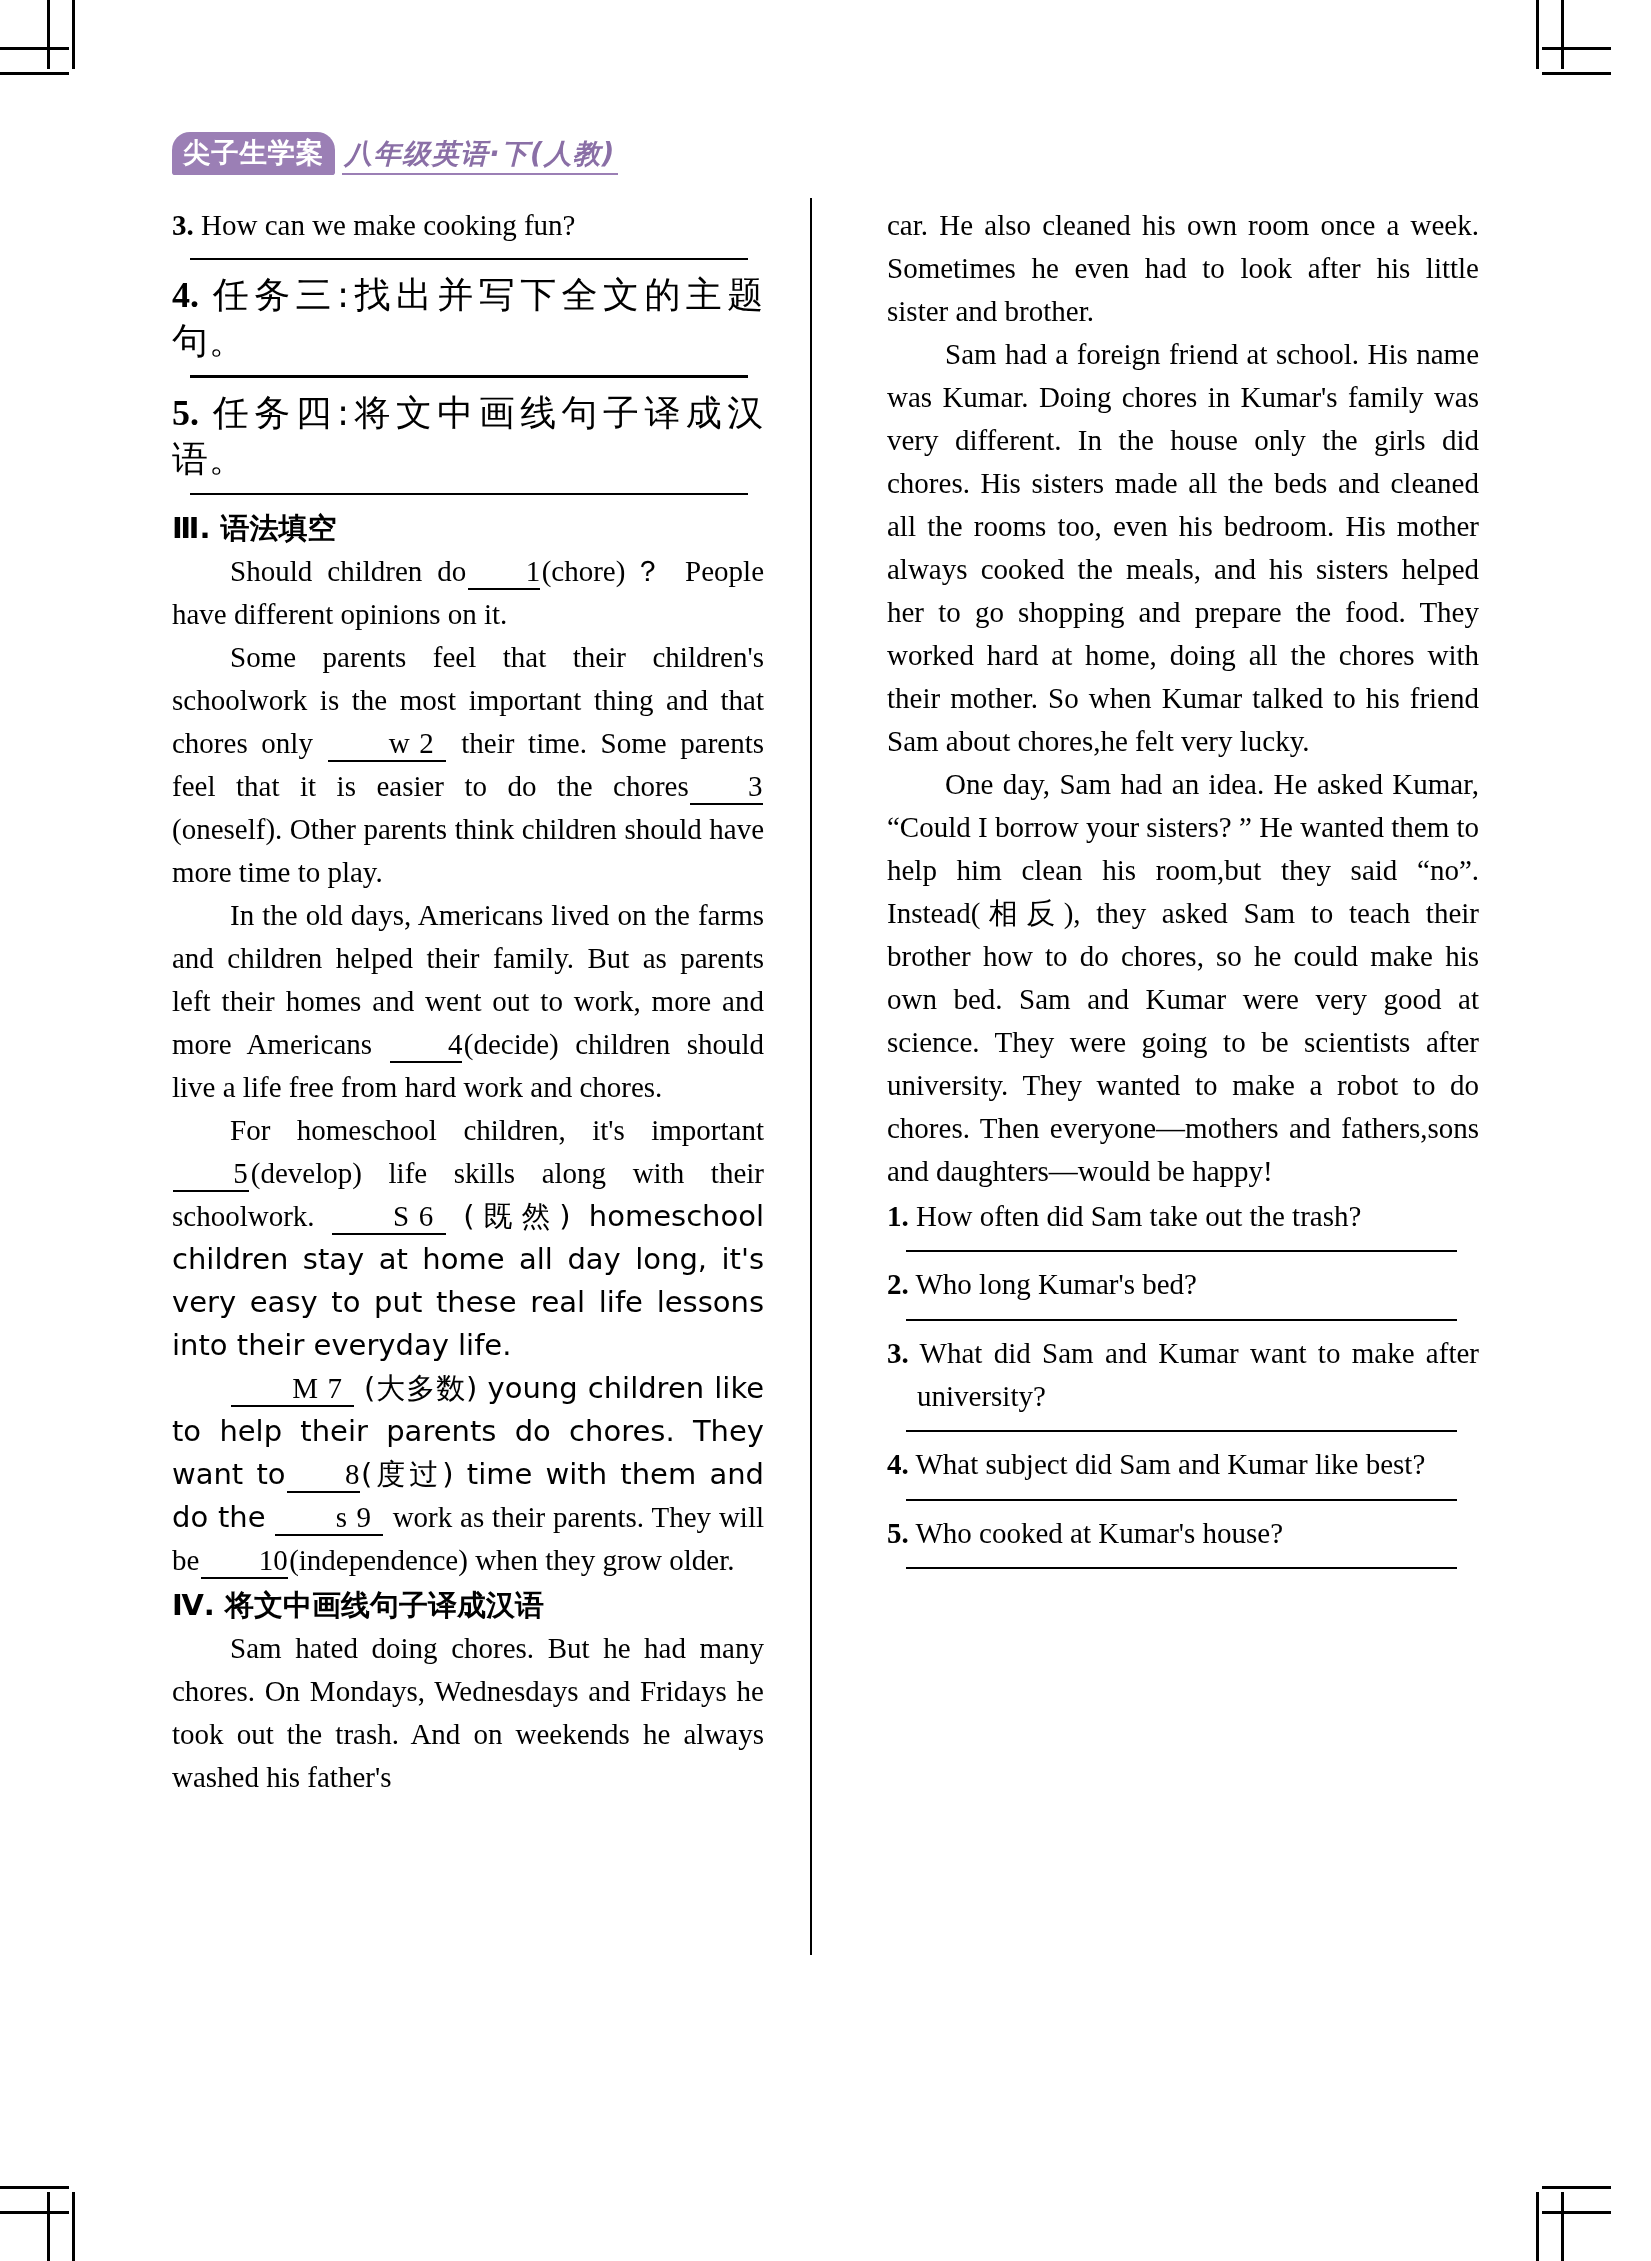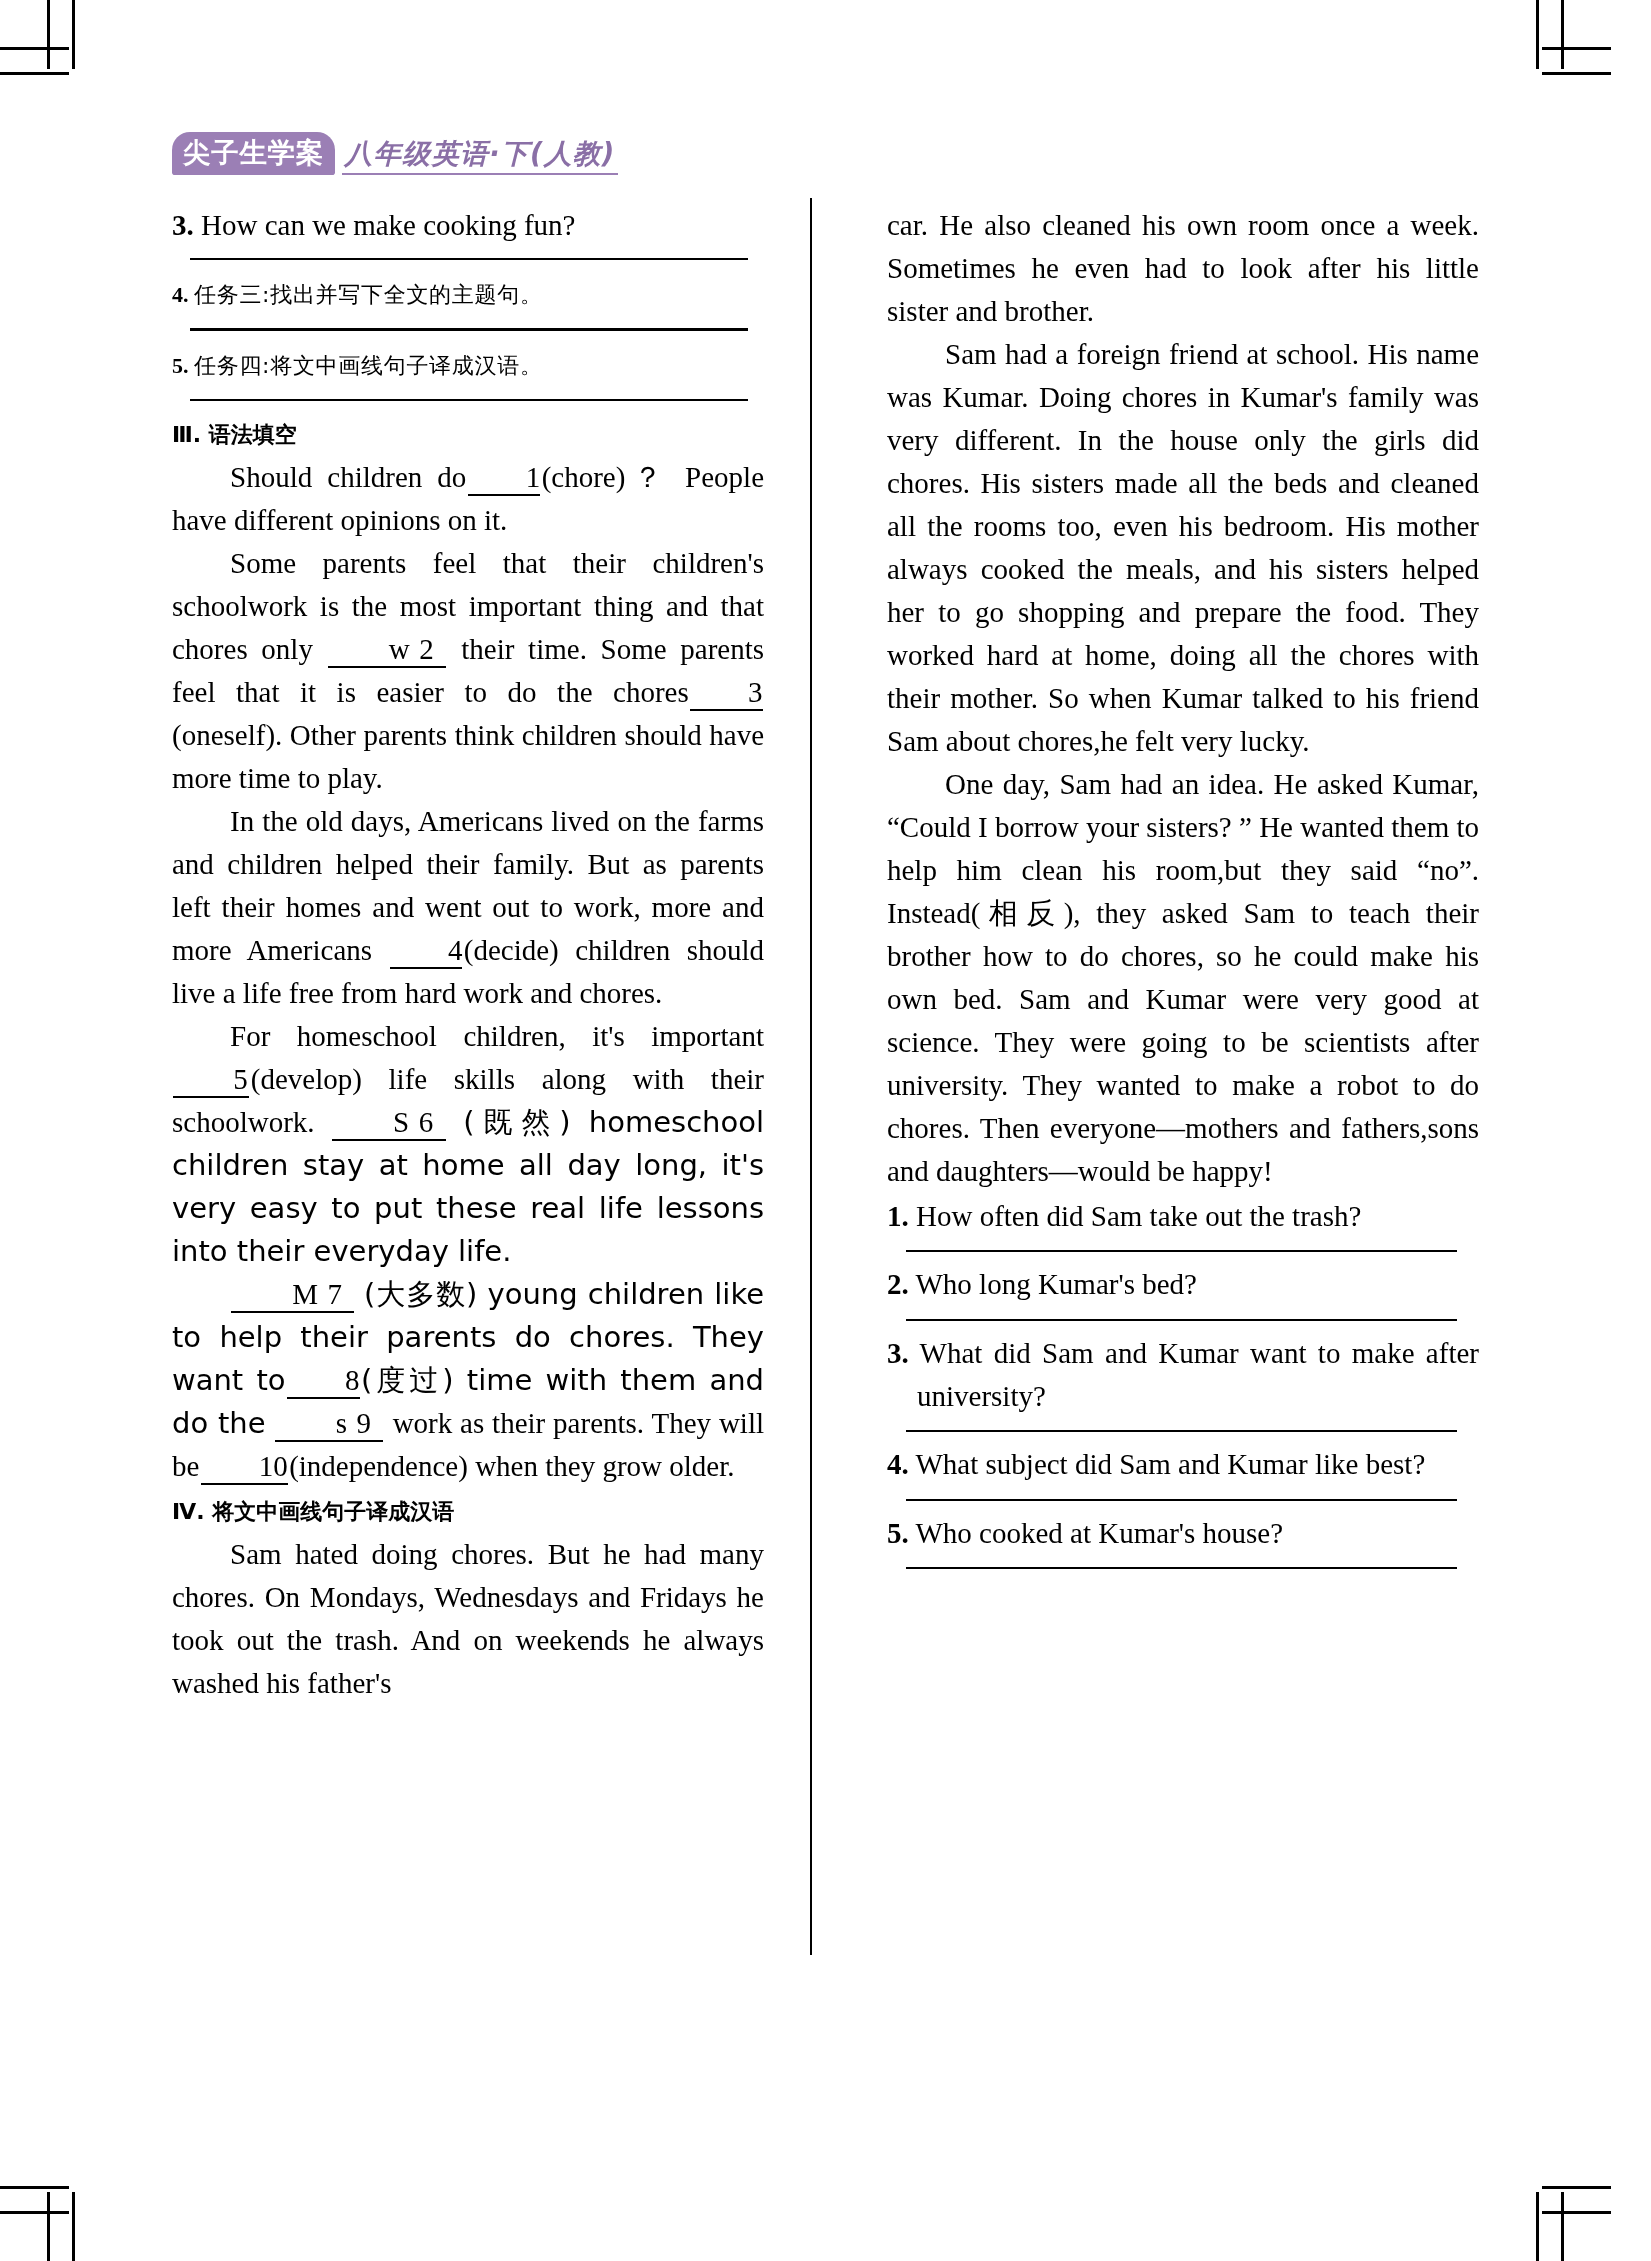--- a/index.html
+++ b/index.html
@@ -97,28 +97,28 @@
   }
 
   .zh {
     font-family: "DejaVu Sans", "Liberation Sans", sans-serif;
   }
 
   
   .sect-head {
     font-family: "DejaVu Sans", "Liberation Sans", sans-serif;
     font-weight: bold;
-    font-size: 22px;
+    font-size: 29px;
     line-height: 43px;
     margin: 1.4px 0 0 0;
   }
 
   
   .task-line {
-    font-size: 22px;
+    font-size: 36px;
     line-height: 45px;
   }
   .task-line .zh { letter-spacing: 0.7px; }
 
   
   .answer-rule {
     height: 2.1px;
     background: #000000;
   }
   .rule-left  { margin: 11px 0 12.4px 18px; width: 558px; }

